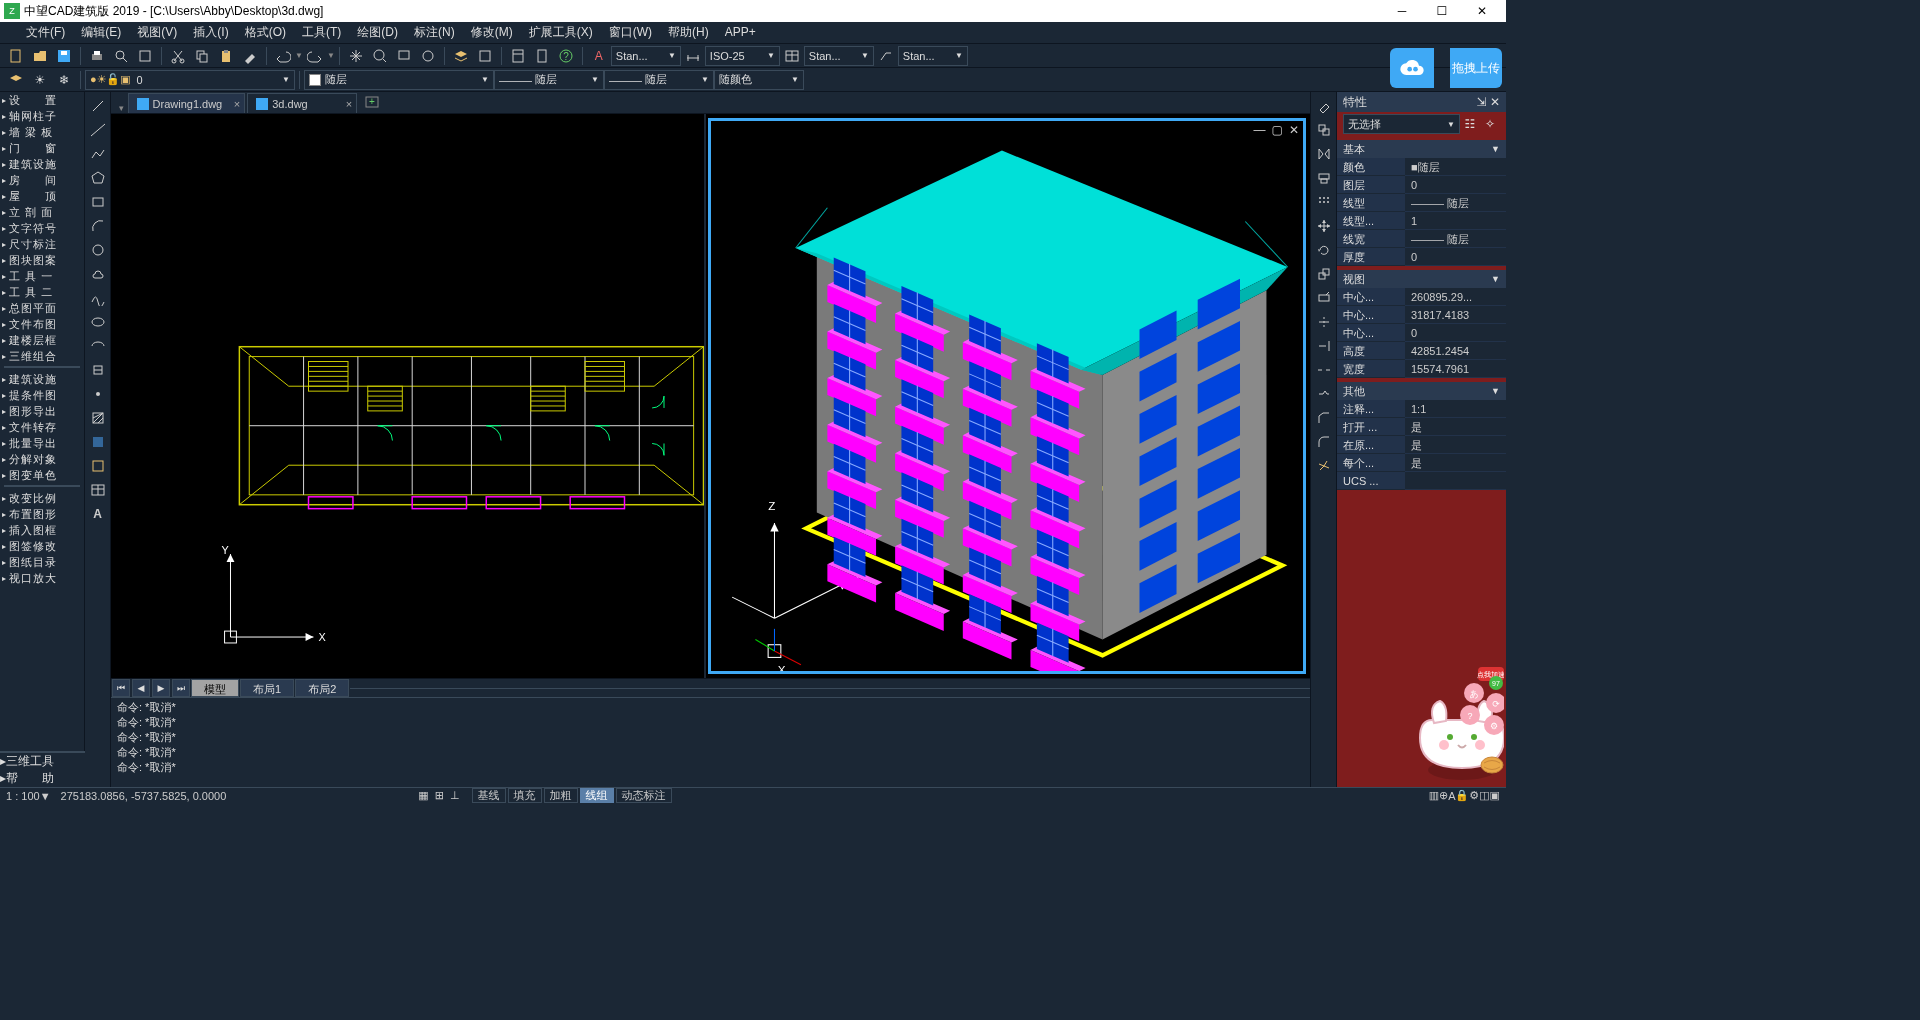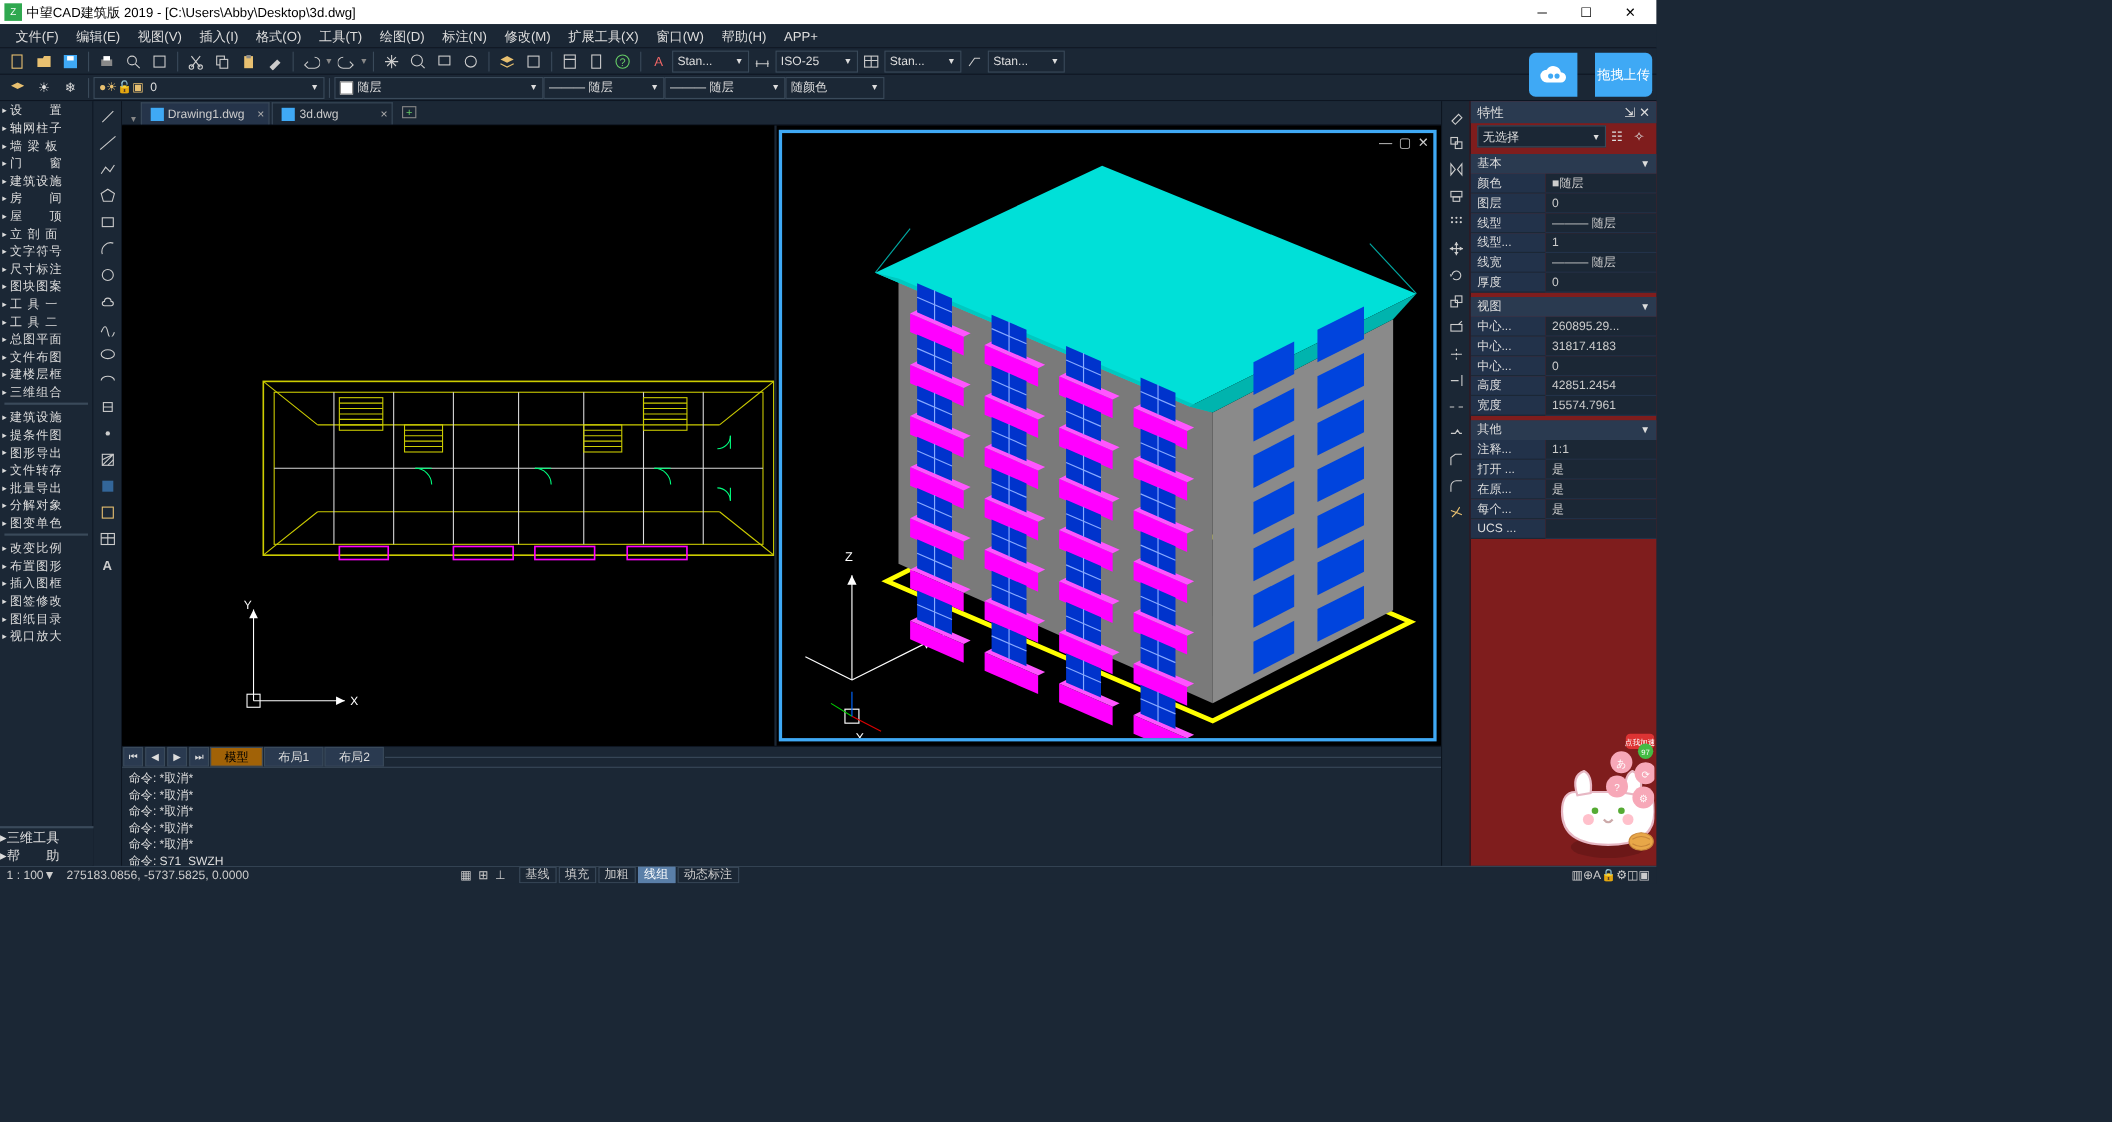--- a/index.html
+++ b/index.html
@@ -5,21 +5,21 @@
 * { margin:0; padding:0; box-sizing:border-box; font-family:"Microsoft YaHei",SimSun,sans-serif; user-select:none; }
 body { background:#1b2735; color:#ddd; font-size:12px; width:1506px; height:803px; overflow:hidden; position:relative; }
 
 
 #titlebar { height:22px; background:#fff; color:#000; display:flex; align-items:center; padding:0 4px; }
 #titlebar .logo { width:16px; height:16px; background:#2fa84f; margin-right:4px; display:flex; align-items:center; justify-content:center; color:#fff; font-size:9px; }
 #titlebar .spacer { flex:1; }
 #titlebar .winbtn { width:40px; height:22px; display:flex; align-items:center; justify-content:center; }
 
 
-#menubar { height:22px; background:#1b2735; display:flex; align-items:center; padding-left:6px; border-bottom:1px solid #0d1520; }
+#menubar { height:22px; background:#1b2735; display:flex; align-items:flex-end; padding-left:18px; border-bottom:1px solid #0d1520; }
 #menubar .mi { padding:0 8px; line-height:22px; color:#ddd; }
 
 
 .toolbar { height:24px; background:#1b2735; display:flex; align-items:center; border-bottom:1px solid #0d1520; padding-left:4px; }
 .tb-btn { width:22px; height:22px; display:flex; align-items:center; justify-content:center; margin:0 1px; border:1px solid transparent; }
 .tb-sep { width:1px; height:18px; background:#3a4a5a; margin:0 4px; }
 .tb-combo { height:20px; background:#1b2735; border:1px solid #3a4a5a; display:flex; align-items:center; padding:0 4px; color:#ddd; font-size:11px; min-width:0; }
 .tb-combo .dd { margin-left:auto; font-size:8px; }
 .tb-swatch { width:12px; height:12px; border:1px solid #888; margin-right:4px; background:#fff; }
 
@@ -45,21 +45,21 @@
 #vp-left { flex:1; border-right:2px solid #1b2735; }
 #vp-right { flex:1; border:3px solid #3fa9f5; margin:4px 4px 4px 2px; }
 .vp-ctrl { position:absolute; top:2px; right:4px; color:#ccc; font-size:12px; display:flex; gap:6px; }
 
 
 .axis-label { fill:#fff; font-size:11px; font-family:sans-serif; }
 
 #layouttabs { height:20px; background:#1b2735; display:flex; align-items:center; border-top:1px solid #0d1520; }
 #layouttabs .lt-btn { width:18px; height:18px; background:#2a3a50; margin:0 1px; display:flex; align-items:center; justify-content:center; font-size:9px; border:1px solid #3a4a5a;}
 #layouttabs .lt-tab { padding:0 12px; height:18px; line-height:18px; background:#2a3a50; margin-right:1px; border:1px solid #3a4a5a; font-size:11px; }
-#layouttabs .lt-tab.active { background:#a16207; color:#000; }
+#layouttabs .lt-tab.active { background:#a3a3a3; color:#000; }
 
 #cmdwin { height:110px; background:#1b2735; border-top:1px solid #3a4a5a; padding:2px 6px; font-size:11px; color:#ddd; overflow:hidden; }
 
 #rtoolcol { width:26px; background:#1b2735; border-left:1px solid #0d1520; display:flex; flex-direction:column; align-items:center; padding-top:2px; }
 
 #proppanel { width:170px; background:#7f1d1d; border-left:1px solid #0d1520; display:flex; flex-direction:column; }
 #proppanel .hdr { height:20px; background:#2a3a50; display:flex; align-items:center; padding:0 6px; font-size:12px; justify-content:space-between;}
 #proppanel .selrow { height:24px; display:flex; align-items:center; padding:0 6px; }
 #proppanel .sect { height:18px; background:#2a3a50; padding-left:6px; line-height:18px; font-size:11px; margin-top:4px; display:flex; justify-content:space-between; align-items:center; padding-right:6px;}
 #proppanel .prow { display:flex; height:18px; font-size:11px; }
@@ -847,21 +847,20 @@
       <div class="lt-tab">布局2</div>
       <div style="flex:1;border-top:1px solid #3a4a5a;height:9px;align-self:flex-end"></div>
     </div>
 
     <div id="cmdwin">
       <div>命令: *取消*</div>
         <div>命令: *取消*</div>
       <div>命令: *取消*</div>
         <div>命令: *取消*</div>
       <div>命令: *取消*</div>
-        <div>命令: S71_SWZH</div>
 
     </div>
   </div>
 
   <div id="rtoolcol">
     <div class="tt-btn">
         <svg class="ico" viewBox="0 0 16 16">
           <path d="M4 12l6-6 3 3-6 6z" fill="none" stroke="#ccc"></path>
         </svg>
       </div>

